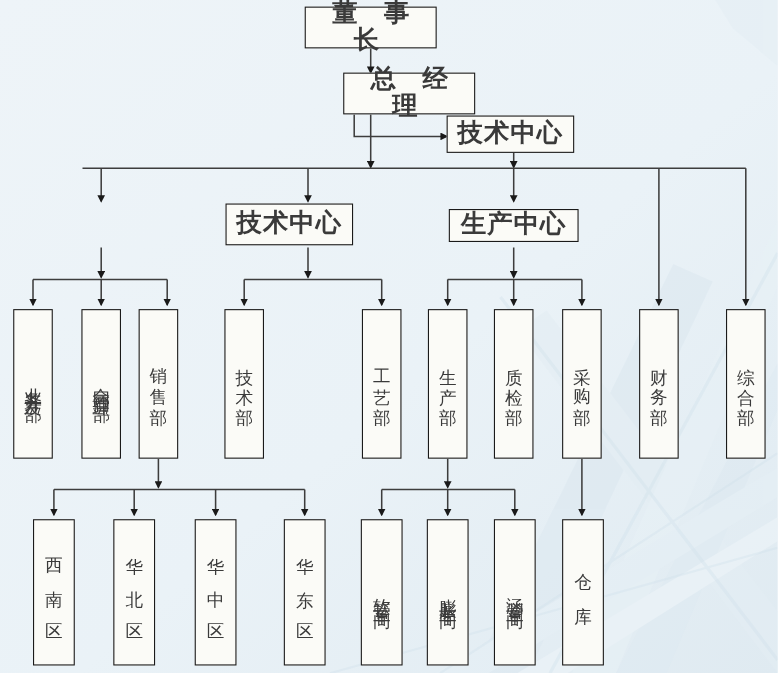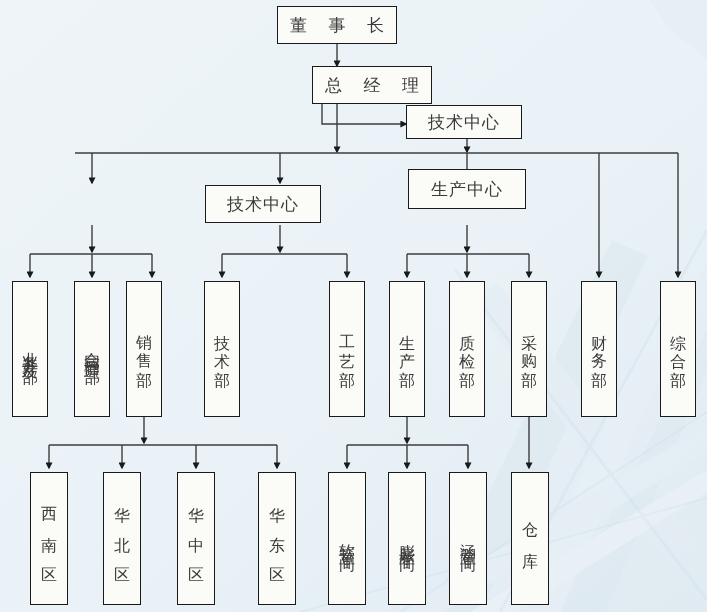--- a/index.html
+++ b/index.html
@@ -43,23 +43,24 @@
     background: #fbfbf7;
     color: #3a3a3a;
     z-index: 2;
     display: flex;
     align-items: center;
     justify-content: center;
     text-align: center;
   }
   
   .node.h {
-    font-size: 17px;
+    font-size: 23px;
     letter-spacing: 1px;
     line-height: 1.1;
+    font-weight: bold;
   }
   .node.h.spaced {
     letter-spacing: 8px;
     text-indent: 8px;
   }
   
   .node.v {
     font-size: 16px;
     writing-mode: vertical-rl;
     text-orientation: upright;
@@ -168,21 +169,21 @@
 
   <div class="node h spaced" style="left:277px; top:6px; width:120px; height:38px;">董 事 长</div>
 
   <div class="node h spaced" style="left:277px; top:66px; width:120px; height:38px;margin-left:35px;">总 经 理</div>
 
   <div class="node h" style="left:406px; top:105px; width:116px; height:34px;">技术中心</div>
 
 
   <div class="node h" style="left:205px; top:185px; width:116px; height:38px;">技术中心</div>
 
-  <div class="node h" style="left:408px; top:169px; width:118px; height:40px;">生产中心</div>
+  <div class="node h" style="left:408px; top:190px; width:118px; height:30px;">生产中心</div>
 
   <div class="node v tight" style="left:12px; top:281px; width:36px; height:136px;">业务开发部</div>
 
   <div class="node v tight" style="left:74px; top:281px; width:36px; height:136px;">合同管理部</div>
 
   <div class="node v loose" style="left:126px; top:281px; width:36px; height:136px;">销售部</div>
 
   <div class="node v loose" style="left:204px; top:281px; width:36px; height:136px;">技术部</div>
 
   <div class="node v loose" style="left:329px; top:281px; width:36px; height:136px;">工艺部</div>

